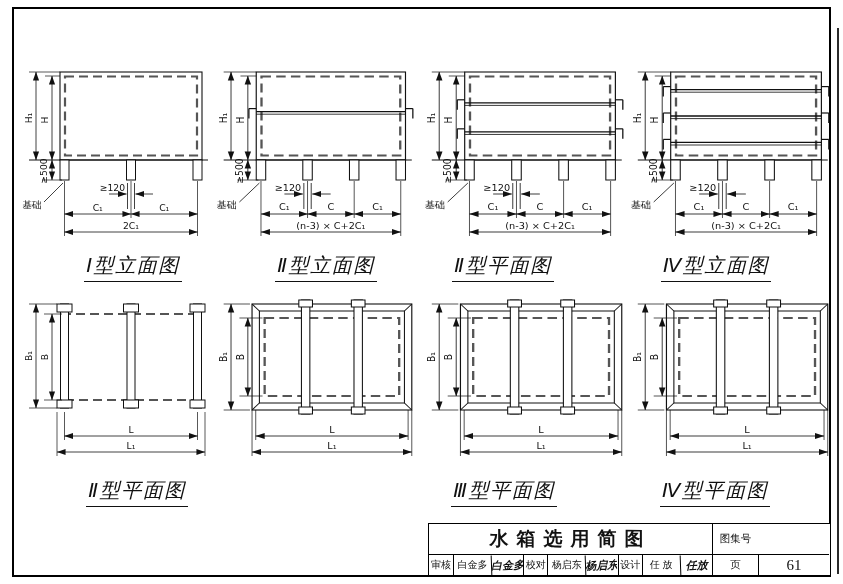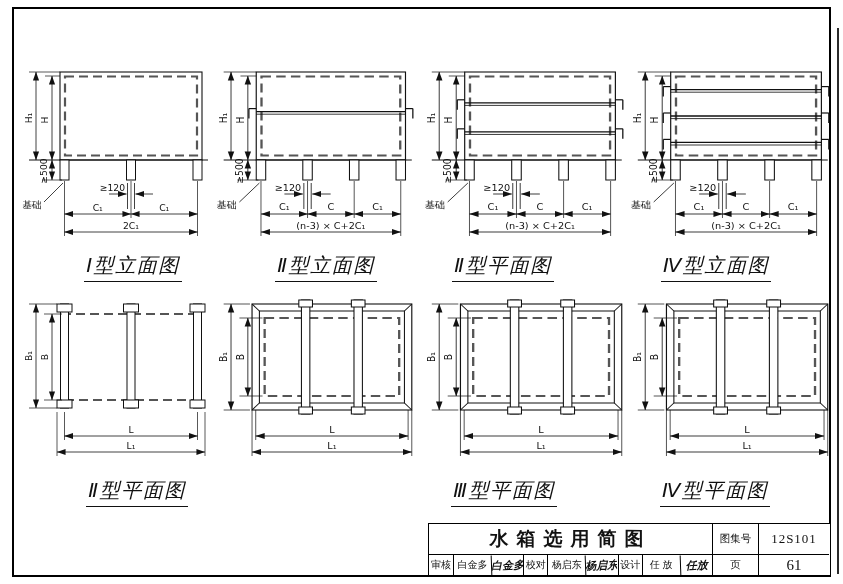--- a/index.html
+++ b/index.html
@@ -452,17 +452,16 @@
       <div class="tbc w-name">白金多</div>
       <div class="tbc w-sig sig">白金多</div>
       <div class="tbc w-role">校对</div>
       <div class="tbc w-name">杨启东</div>
       <div class="tbc w-sig sig">杨启东</div>
       <div class="tbc w-role">设计</div>
       <div class="tbc w-name">任 放</div>
       <div class="tbc w-sig sig">任放</div>
     </div>
     <div class="tbc" id="tb-atlas-label">图集号</div>
-    <div class="tbc" id="tb-atlas-no">12S101</div>
     <div class="tbc" id="tb-page-label">页</div>
     <div class="tbc" id="tb-page-no">61</div>
   </div>
 </div>
 
 </body></html>

